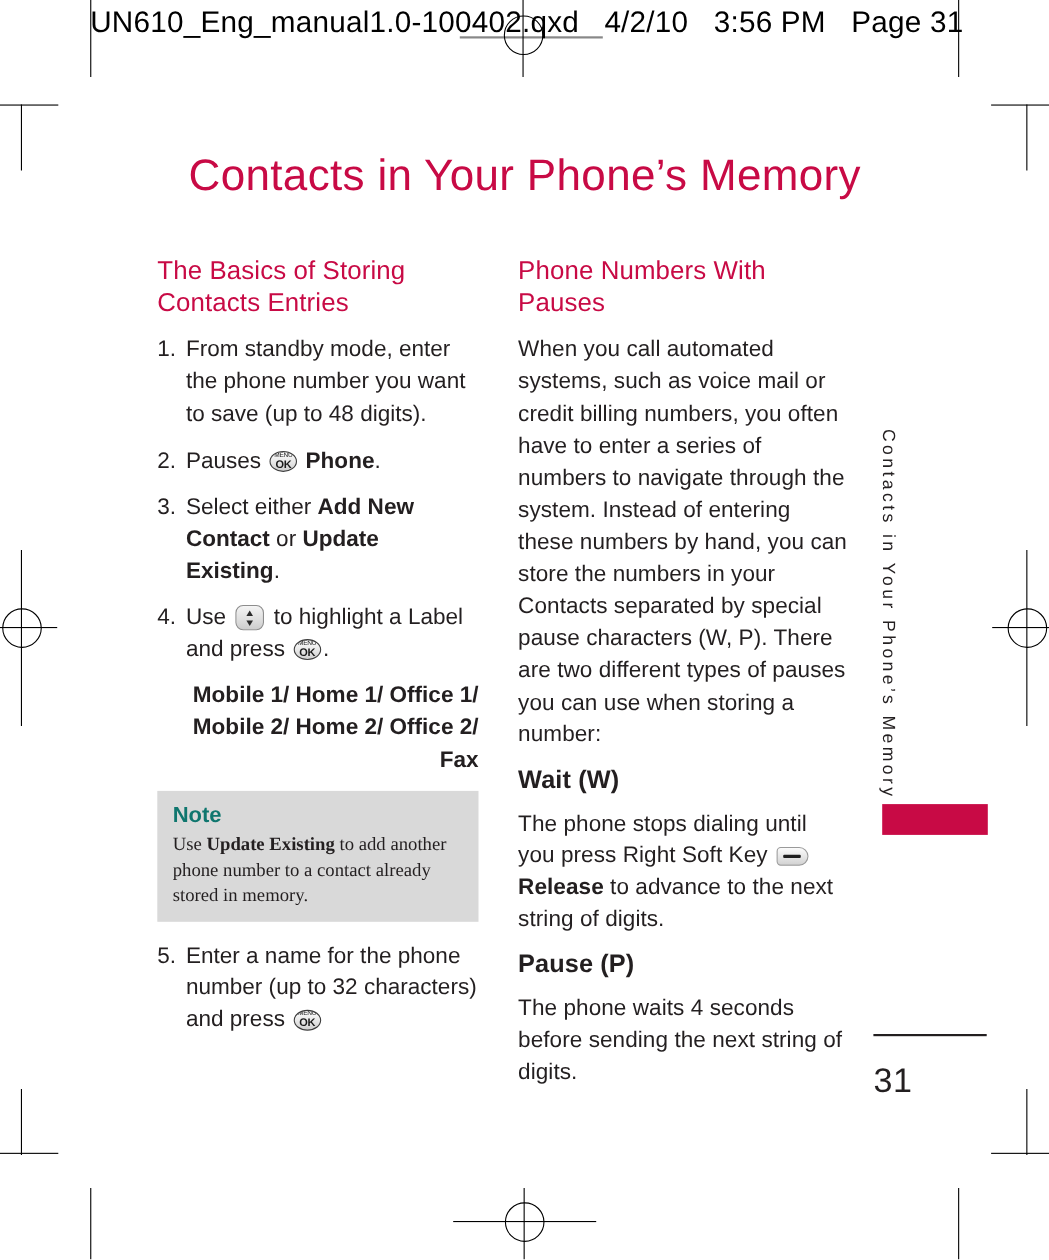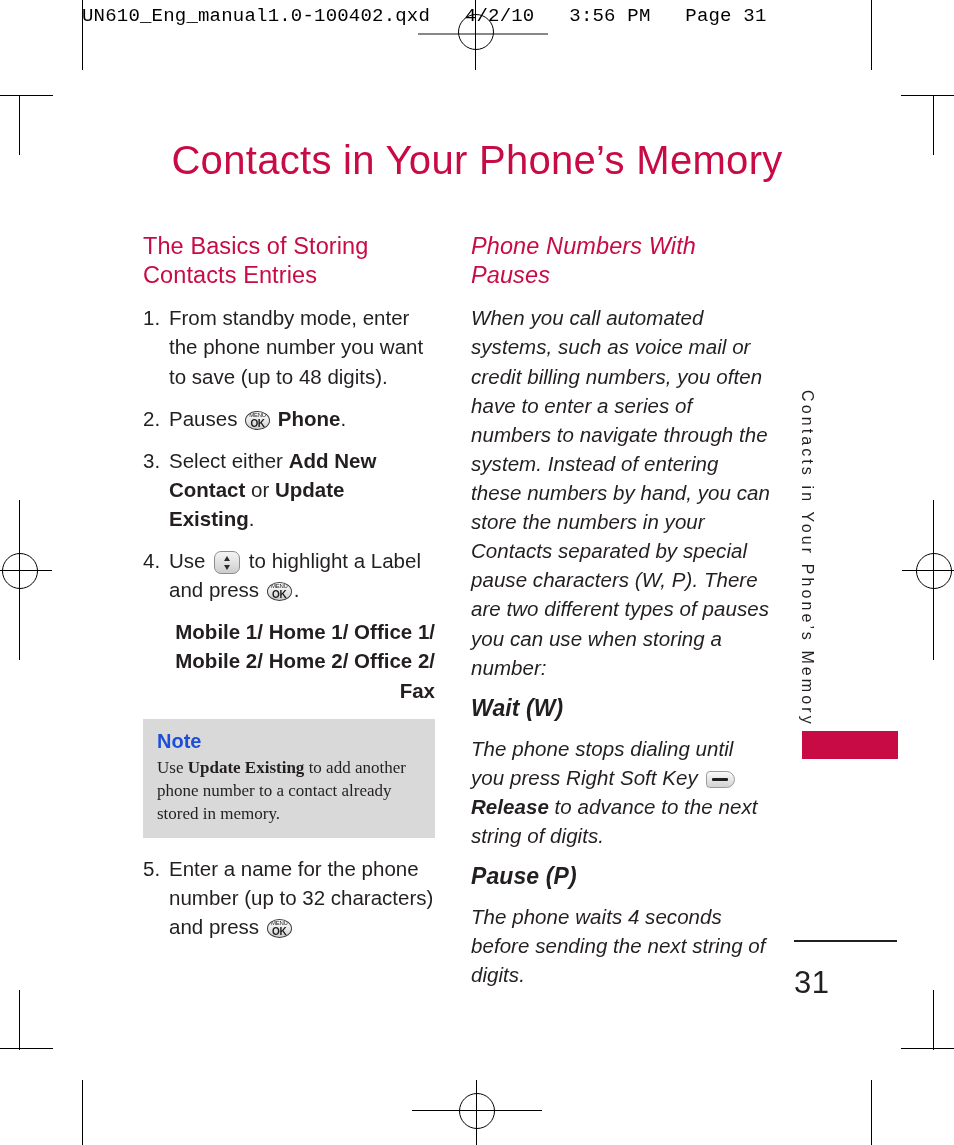--- a/index.html
+++ b/index.html
@@ -25,22 +25,22 @@
     border-radius: 50%;
     box-sizing: border-box;
   }
   .reg-mark .vr, .reg-mark .hr { position: absolute; background: #000; }
 
   
   .slug {
     position: absolute;
     left: 82px;
     top: 5px;
-    font-family: Liberation Mono, monospace;
-    font-size: 19px;
+    font-family: Liberation Sans, sans-serif;
+    font-size: 27px;
     letter-spacing: 0.2px;
     color: #000;
     white-space: pre;
   }
   .slug-rule-h {
     position: absolute;
     height: 2px;
     background: #888;
   }
 
@@ -58,21 +58,21 @@
     color: #c80a45;
     font-weight: 400;
     letter-spacing: 0.3px;
   }
 
   .col {
     position: absolute;
     top: 232px;
   }
   .col-left  { left: 143px; width: 292px; }
-  .col-right { left: 471px; width: 300px; font-style: italic; }
+  .col-right { left: 471px; width: 300px; }
 
   h2.sec {
     margin: 0 0 14px 0;
     color: #c80a45;
     font-size: 23.5px;
     font-weight: 400;
     line-height: 1.22;
     letter-spacing: 0.1px;
   }
 
@@ -186,21 +186,21 @@
   }
 
   
   .note-box {
     background: #d9d9d9;
     padding: 10px 14px 13px 14px;
     margin: 4px 0 16px 0;
     box-sizing: border-box;
   }
   .note-box .note-title {
-    color: #1d4ed8;
+    color: #0f766e;
     font-weight: bold;
     font-size: 20px;
     line-height: 1.2;
     margin-bottom: 3px;
   }
   .note-box .note-text {
     font-size: 17px;
     line-height: 1.36;
     font-family: Liberation Serif, serif;
   }

